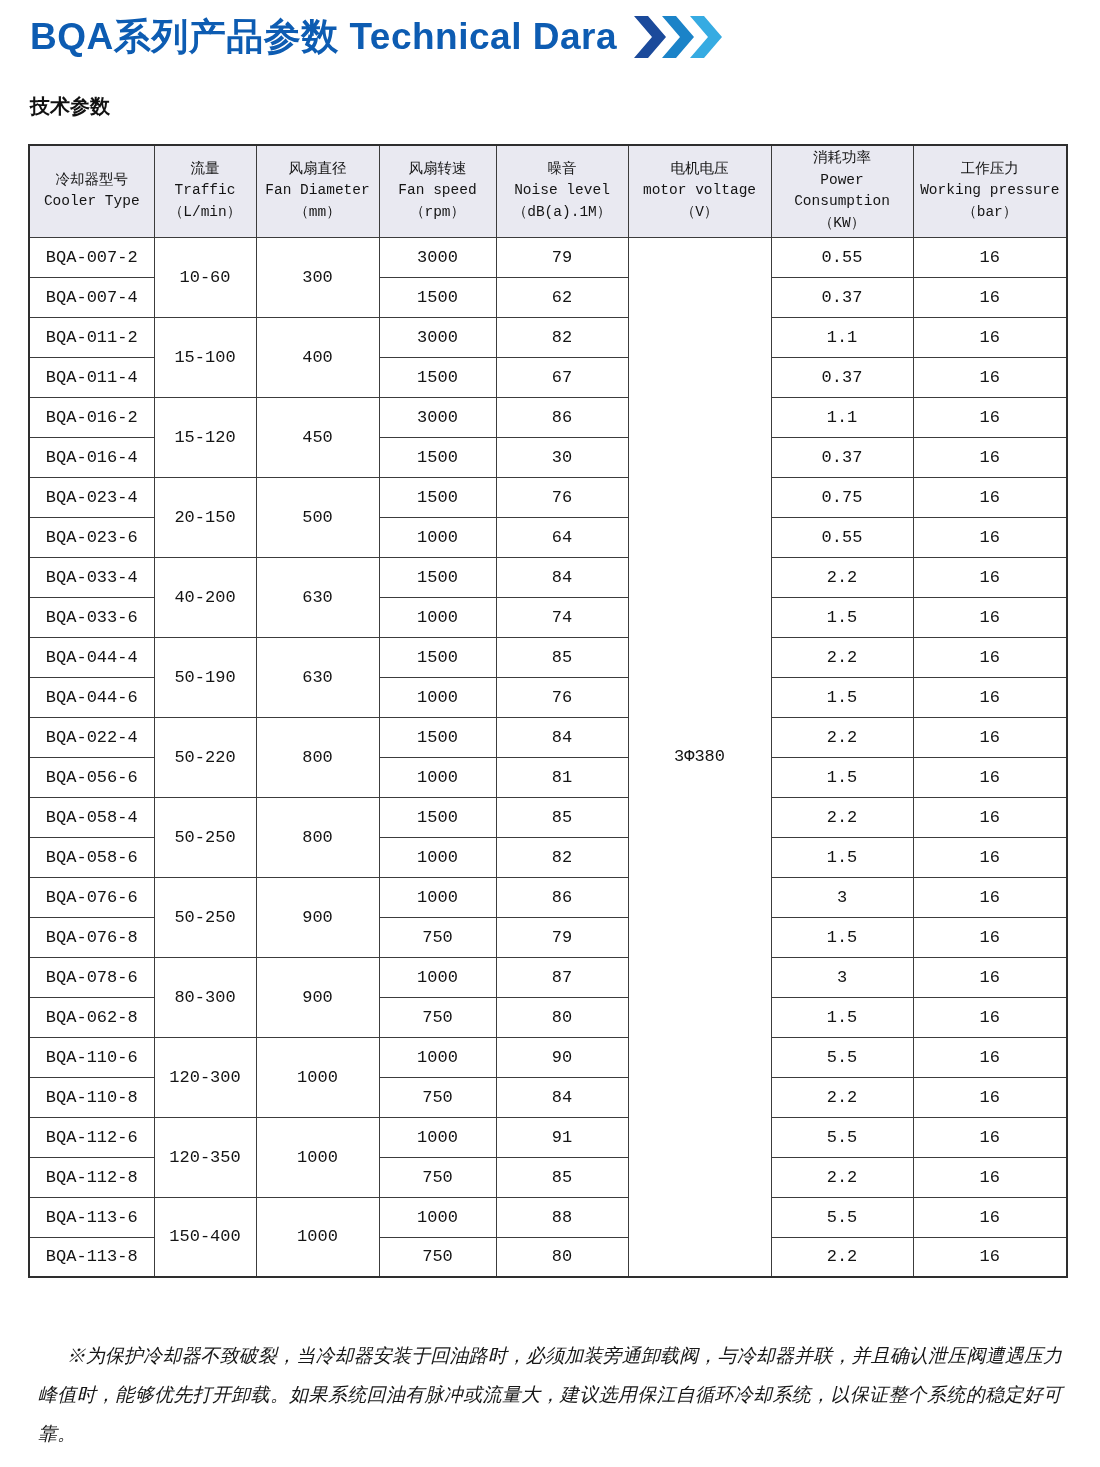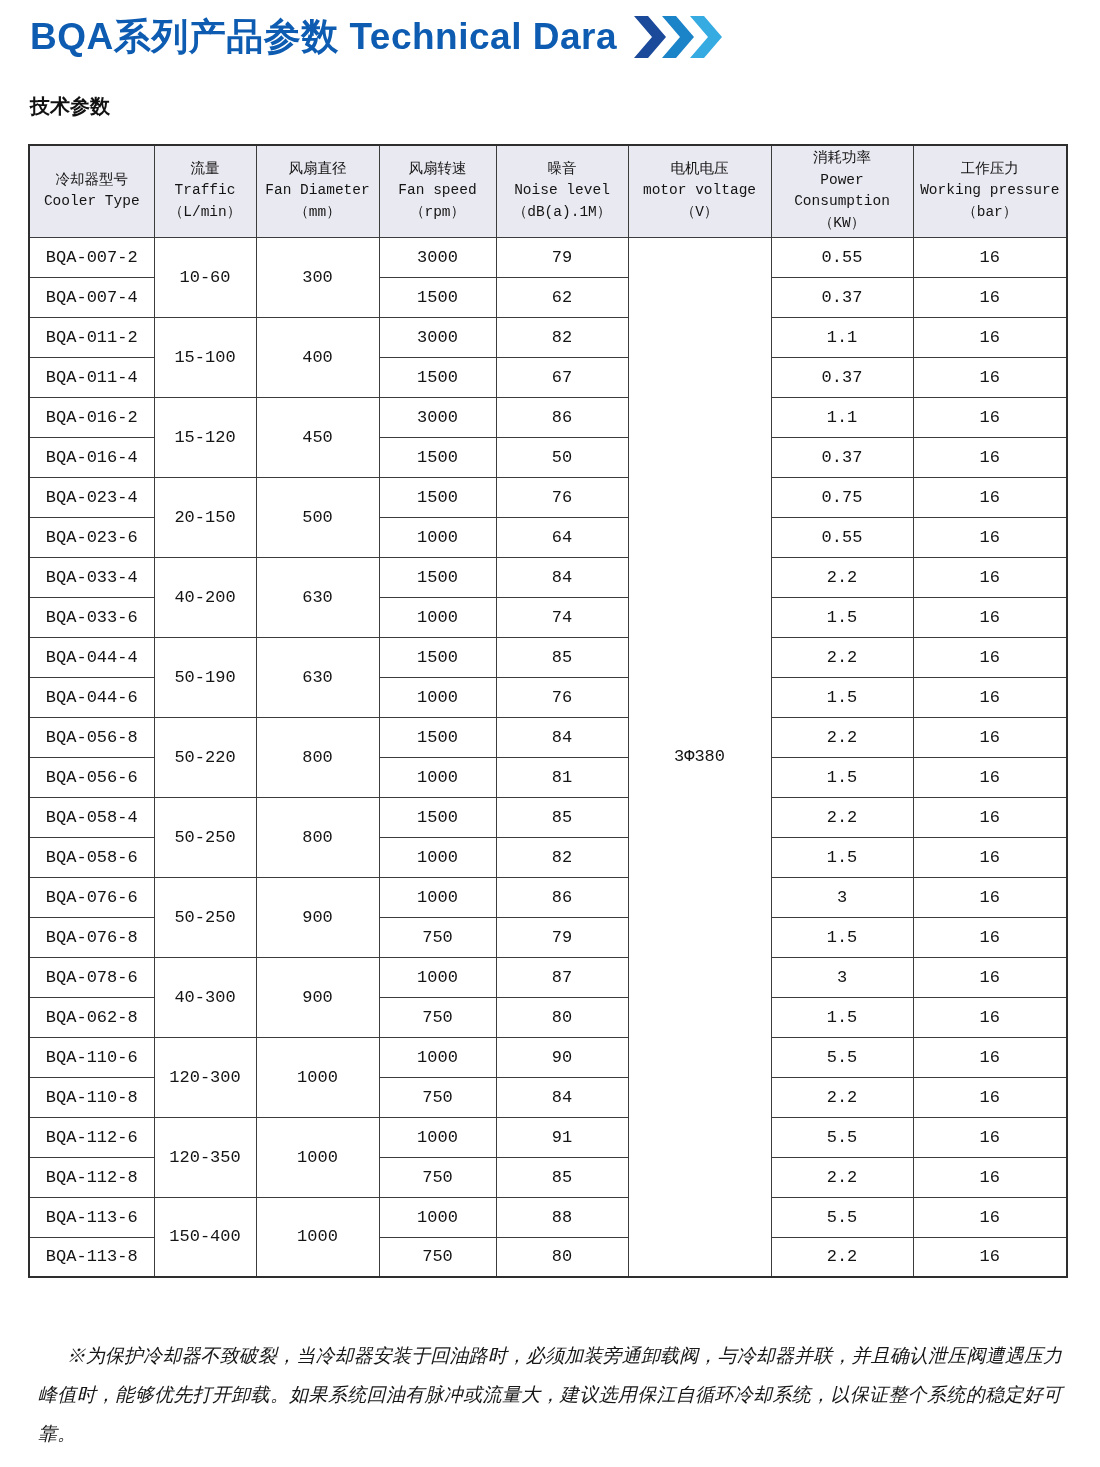--- a/index.html
+++ b/index.html
@@ -155,21 +155,21 @@
           <td rowspan="2">15-120</td>
           <td rowspan="2">450</td>
           <td>3000</td>
           <td>86</td>
           <td>1.1</td>
           <td>16</td>
         </tr>
         <tr class="alt">
           <td>BQA-016-4</td>
           <td>1500</td>
-          <td>50</td>
+          <td>30</td>
           <td>0.37</td>
           <td>16</td>
         </tr>
         <tr>
           <td>BQA-023-4</td>
           <td rowspan="2">20-150</td>
           <td rowspan="2">500</td>
           <td>1500</td>
           <td>76</td>
           <td>0.75</td>
@@ -208,21 +208,21 @@
           <td>16</td>
         </tr>
         <tr class="alt">
           <td>BQA-044-6</td>
           <td>1000</td>
           <td>76</td>
           <td>1.5</td>
           <td>16</td>
         </tr>
         <tr>
-          <td>BQA-056-8</td>
+          <td>BQA-022-4</td>
           <td rowspan="2">50-220</td>
           <td rowspan="2">800</td>
           <td>1500</td>
           <td>84</td>
           <td>2.2</td>
           <td>16</td>
         </tr>
         <tr class="alt">
           <td>BQA-056-6</td>
           <td>1000</td>
@@ -257,21 +257,21 @@
         </tr>
         <tr class="alt">
           <td>BQA-076-8</td>
           <td>750</td>
           <td>79</td>
           <td>1.5</td>
           <td>16</td>
         </tr>
         <tr>
           <td>BQA-078-6</td>
-          <td rowspan="2">40-300</td>
+          <td rowspan="2">80-300</td>
           <td rowspan="2">900</td>
           <td>1000</td>
           <td>87</td>
           <td>3</td>
           <td>16</td>
         </tr>
         <tr class="alt">
           <td>BQA-062-8</td>
           <td>750</td>
           <td>80</td>

